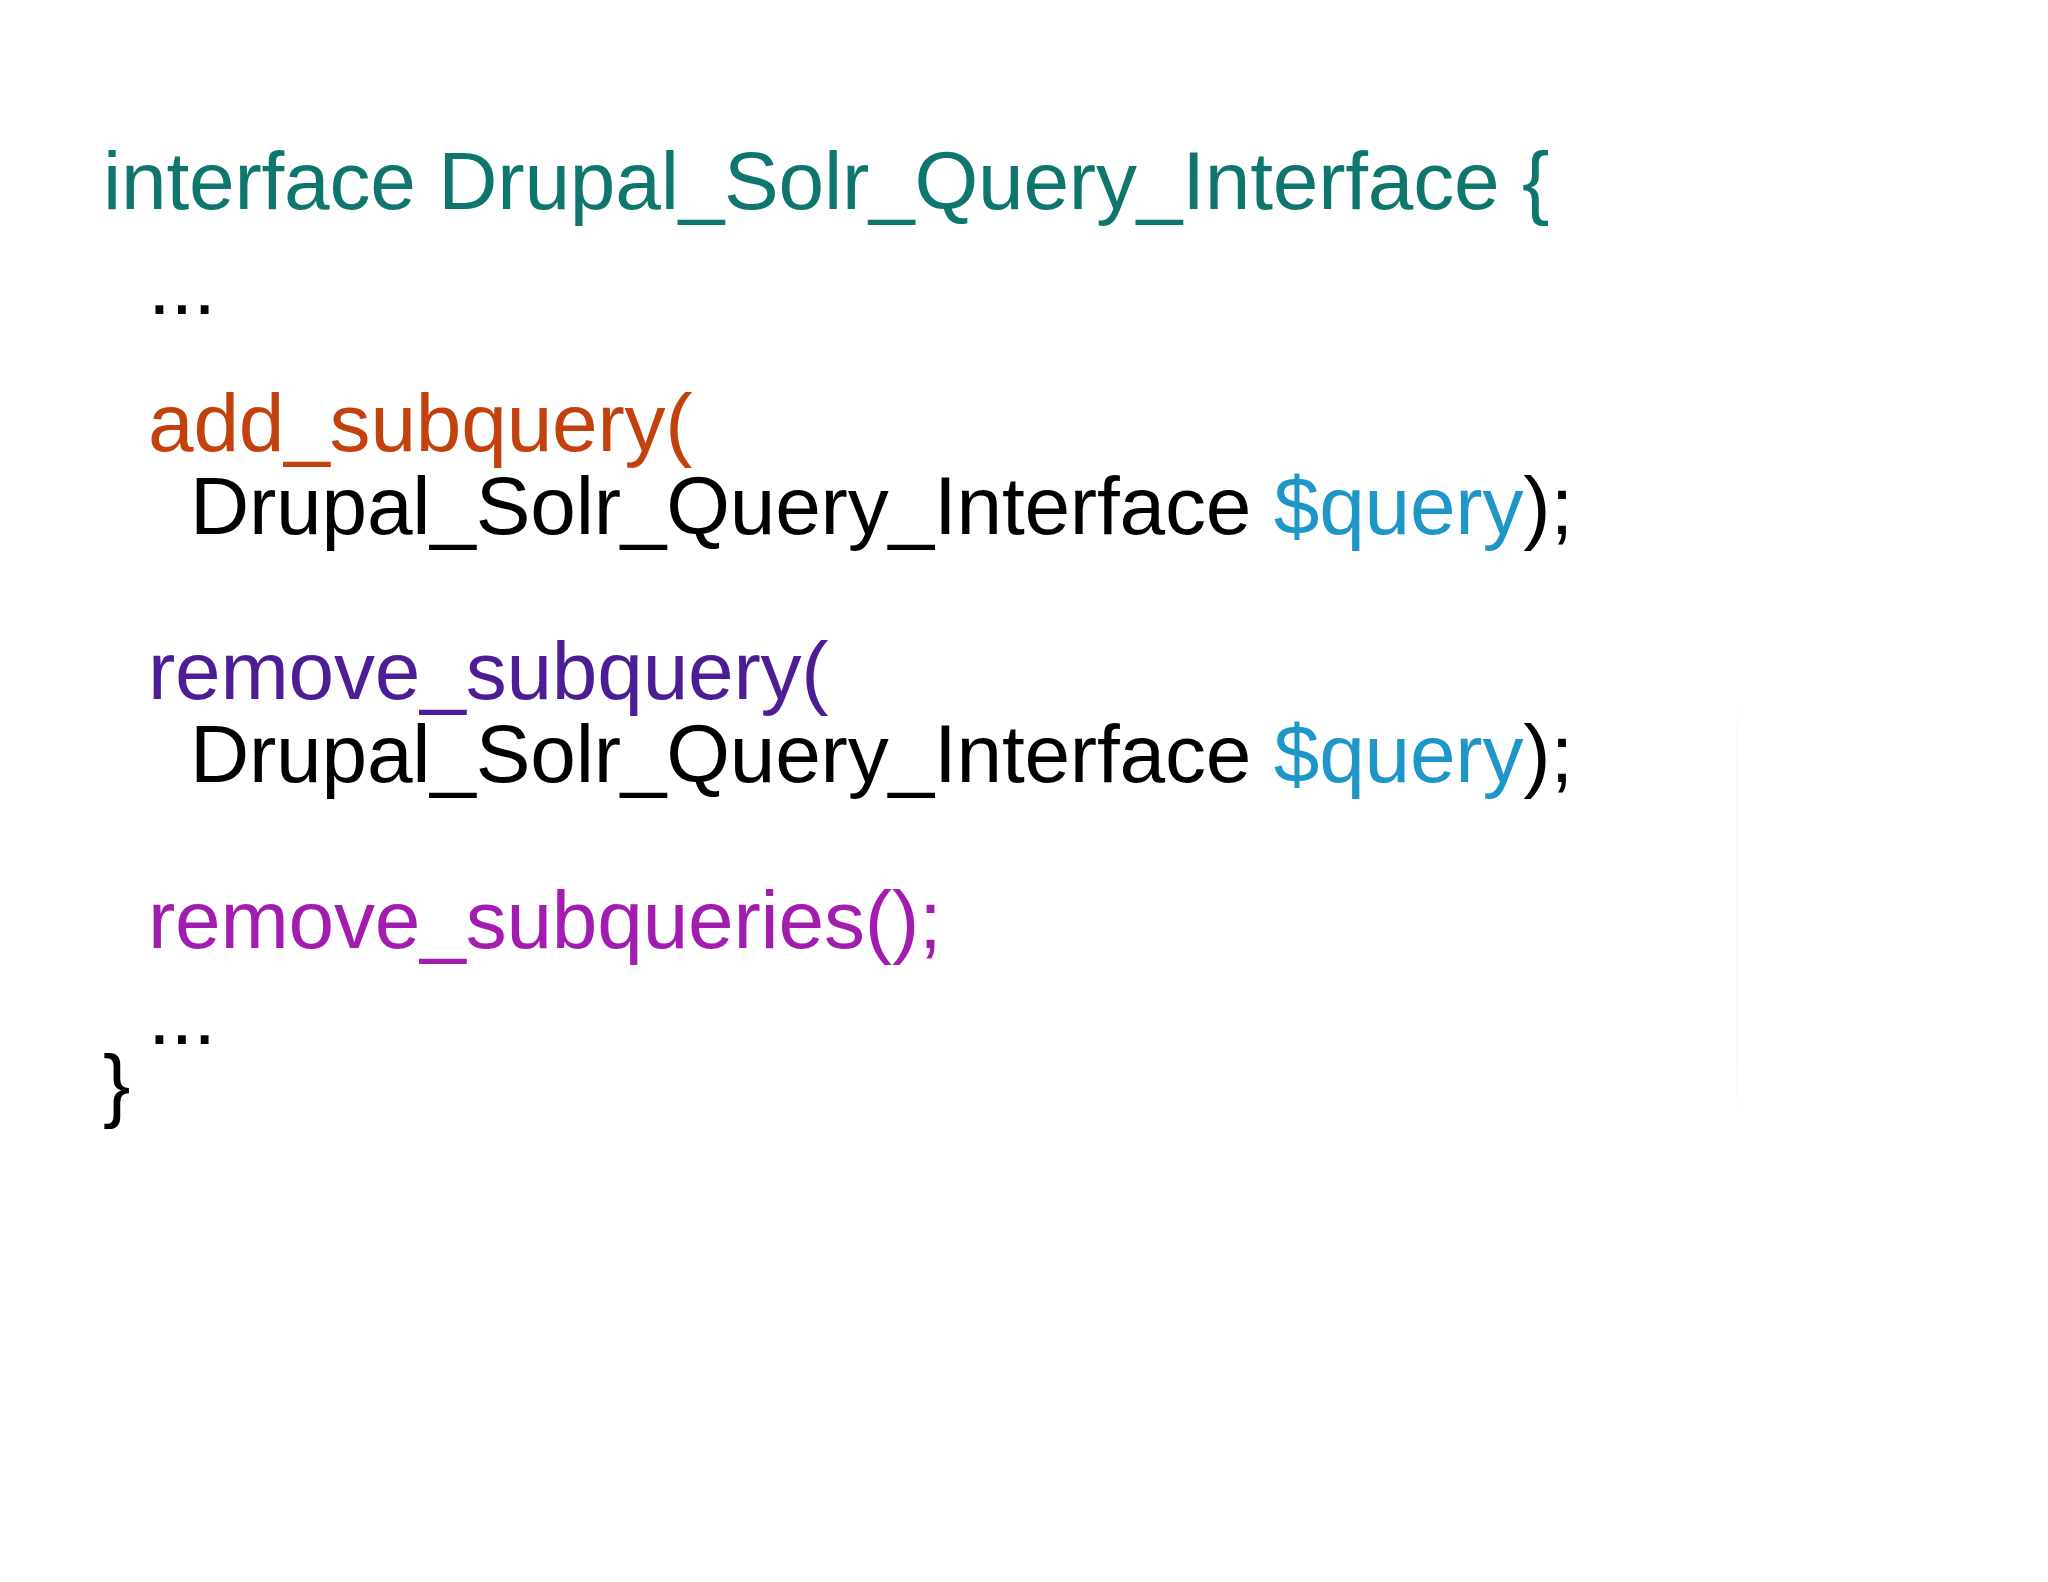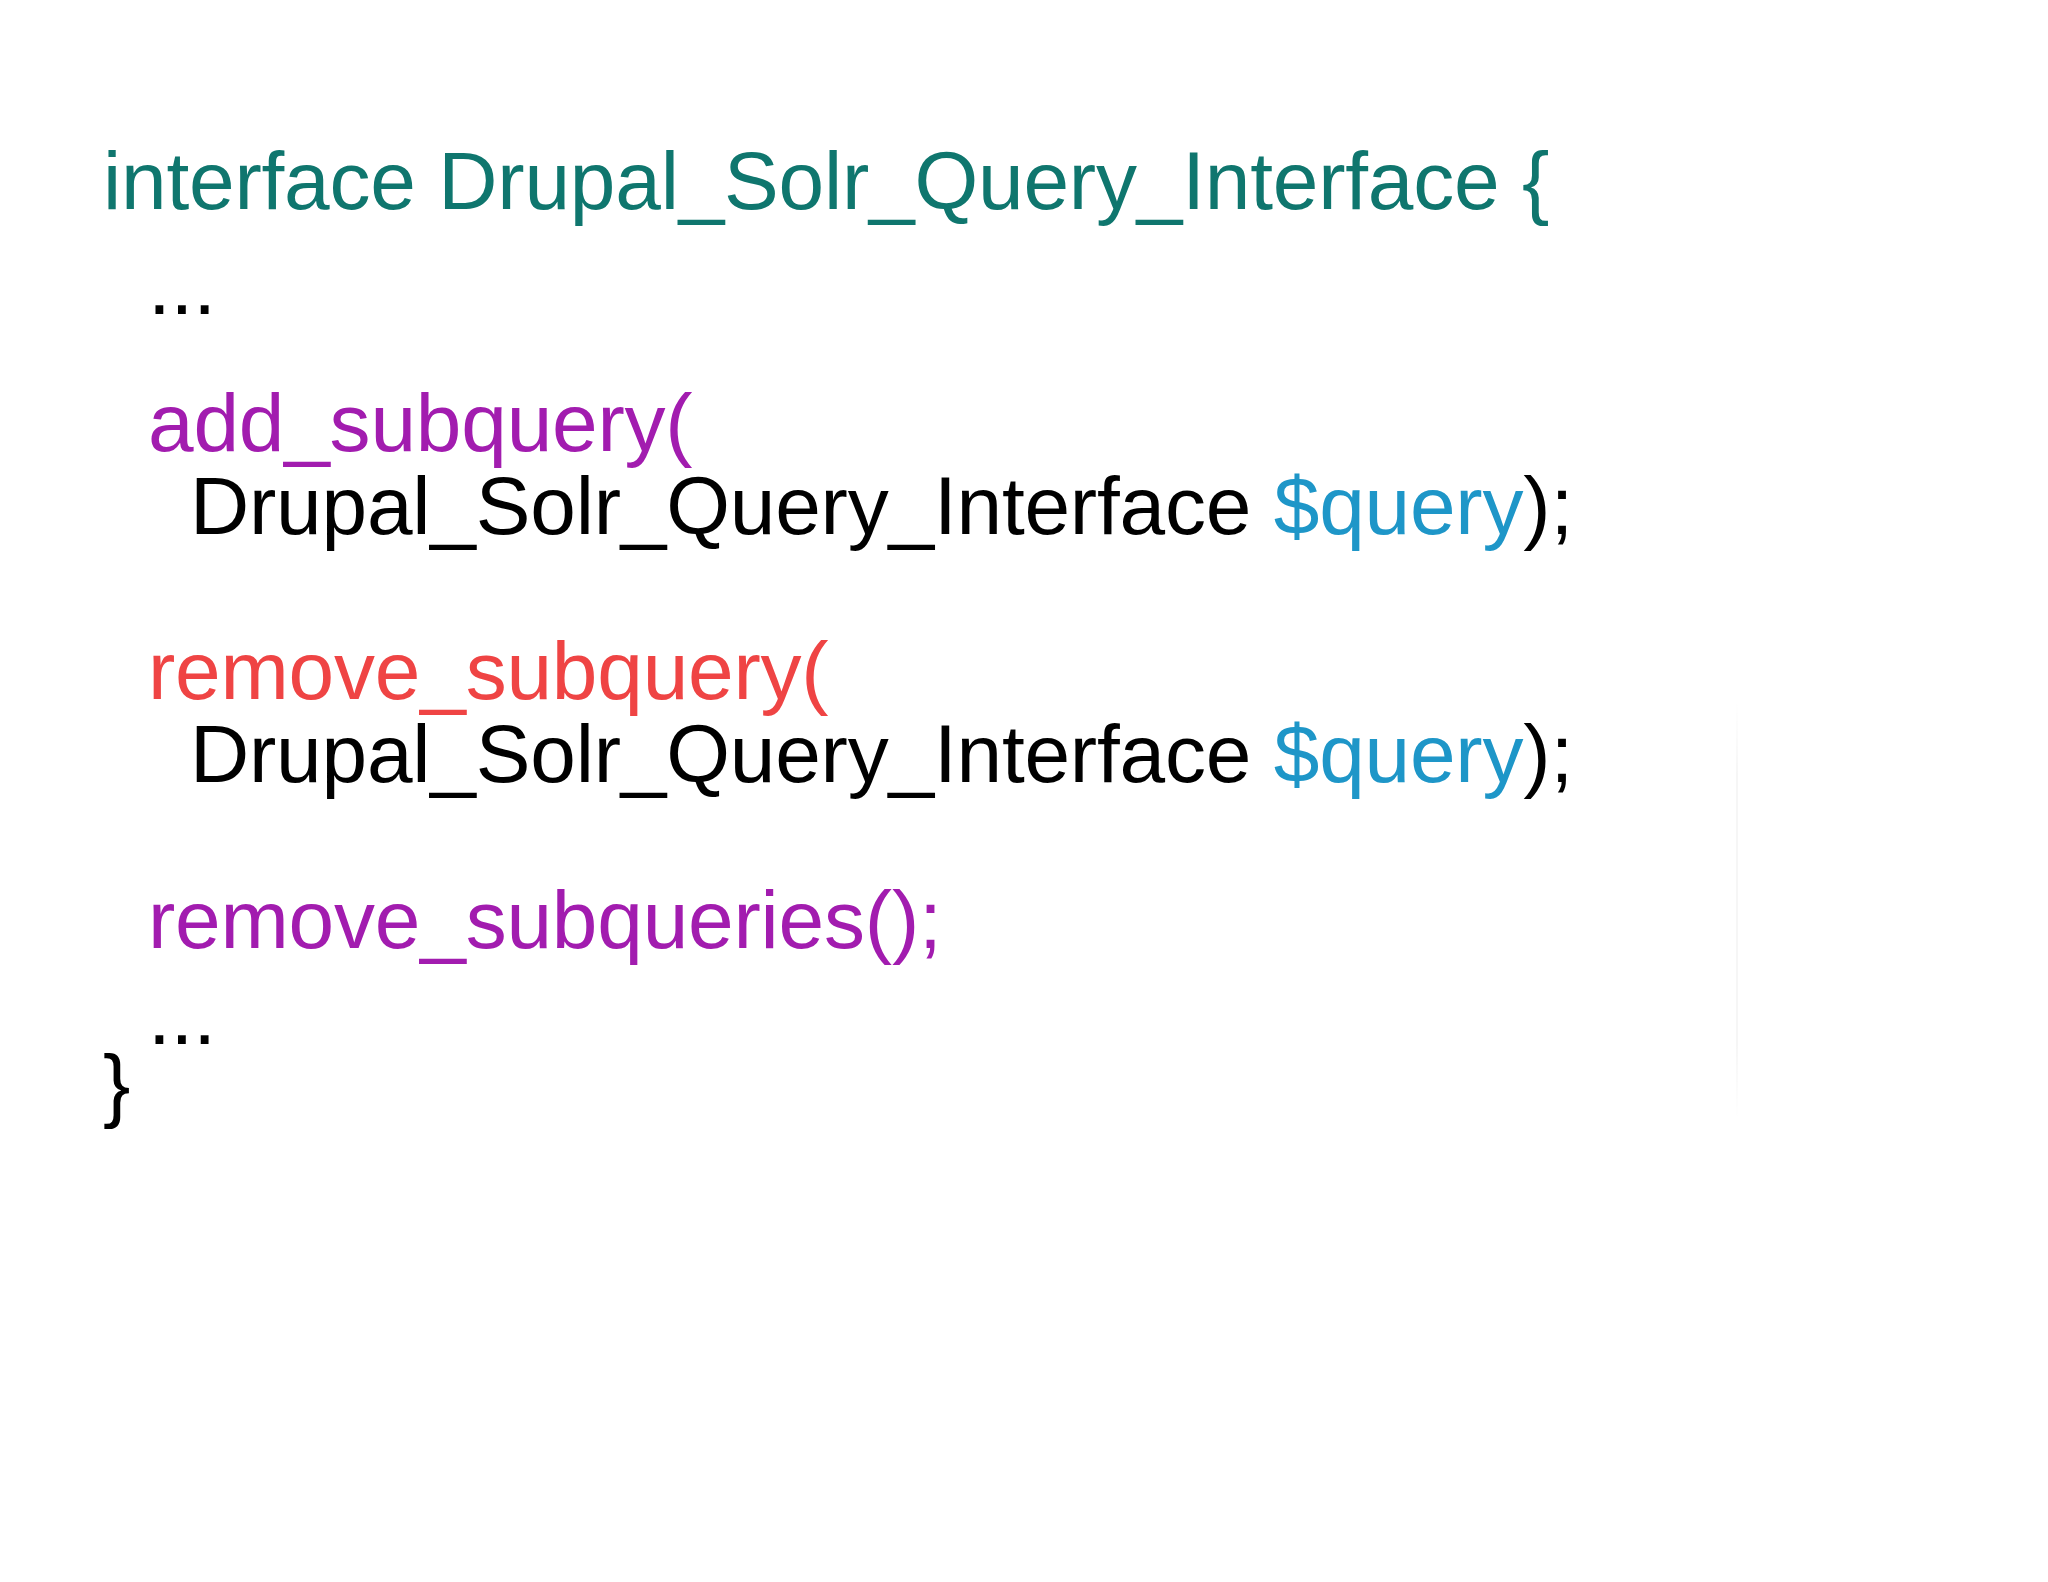--- a/index.html
+++ b/index.html
@@ -68,25 +68,25 @@
 <div id="slide" style="background: rgb(255, 255, 255);">
 
   <div class="seam"></div>
 
   <div class="code-block">
 
     <div class="code-line ln-0"><span class="tok-plain" style="color: #0f766e;">interface Drupal_Solr_Query_Interface {</span></div>
 
     <div class="code-line ln-1"><span class="tok-plain" style="color: rgb(0, 0, 0);">...</span></div>
 
-    <div class="code-line ln-2"><span class="tok-plain" style="color: #a21caf;">add_subquery(</span></div>
+    <div class="code-line ln-2"><span class="tok-plain" style="color: #c2410c;">add_subquery(</span></div>
 
     <div class="code-line ln-3"><span class="tok-plain" style="color: rgb(0, 0, 0);">Drupal_Solr_Query_Interface </span><span class="tok-var" style="color: rgb(30, 150, 200);">$query</span><span class="tok-plain" style="color: rgb(0, 0, 0);">);</span></div>
 
-    <div class="code-line ln-4"><span class="tok-plain" style="color: #ef4444;">remove_subquery(</span></div>
+    <div class="code-line ln-4"><span class="tok-plain" style="color: #4c1d95;">remove_subquery(</span></div>
 
     <div class="code-line ln-5"><span class="tok-plain" style="color: rgb(0, 0, 0);">Drupal_Solr_Query_Interface </span><span class="tok-var" style="color: rgb(30, 150, 200);">$query</span><span class="tok-plain" style="color: rgb(0, 0, 0);">);</span></div>
 
     <div class="code-line ln-6"><span class="tok-plain" style="color: #a21caf;">remove_subqueries();</span></div>
 
     <div class="code-line ln-7"><span class="tok-plain" style="color: rgb(0, 0, 0);">...</span></div>
 
     <div class="code-line ln-8"><span class="tok-plain" style="color: rgb(0, 0, 0);">}</span></div>
 
   </div>

